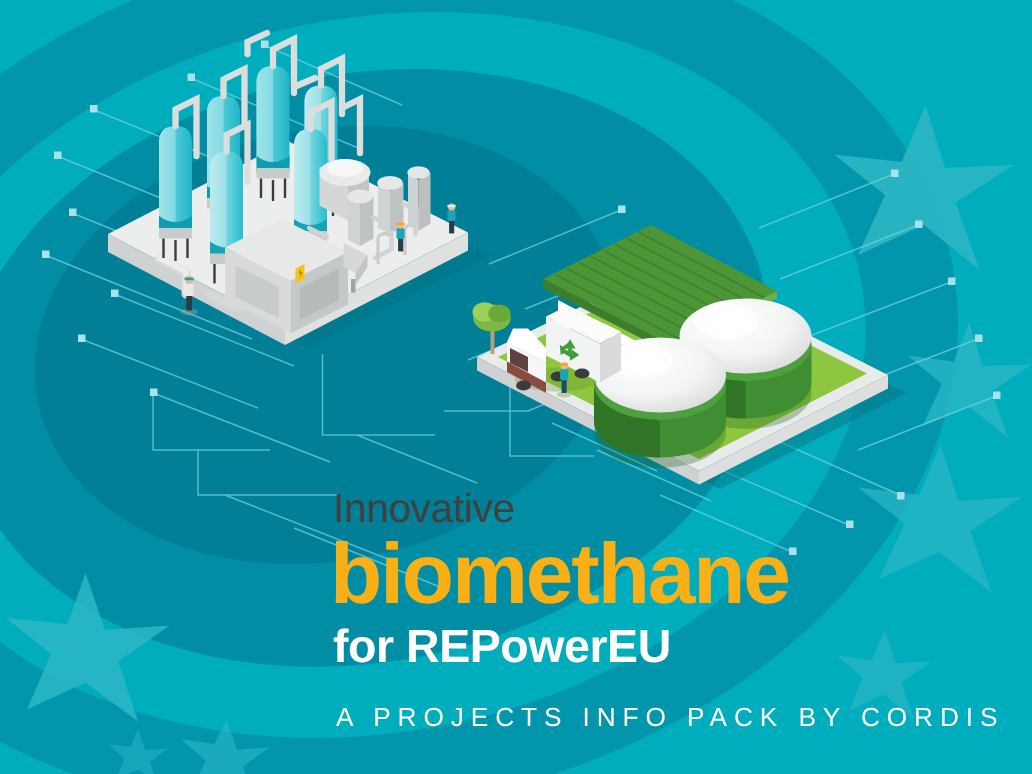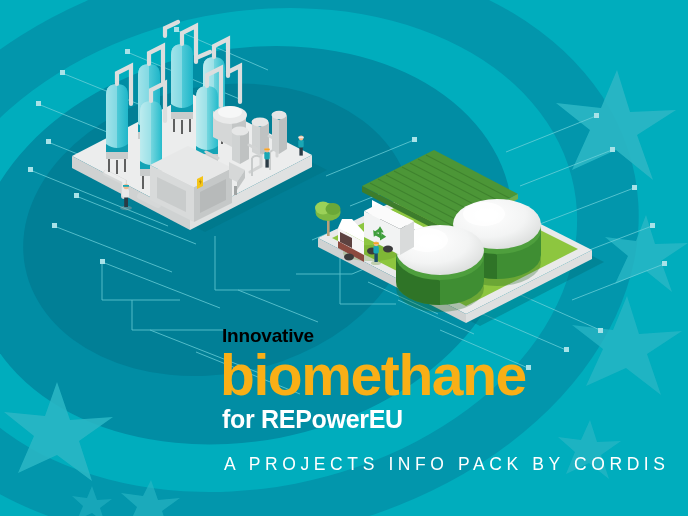--- a/index.html
+++ b/index.html
@@ -27,41 +27,41 @@
   
   .title-block {
     position: absolute;
     left: 222px;
     top: 326px;
     width: 440px;
     z-index: 40;
   }
   .t-line1 {
     font-family: "Liberation Sans", sans-serif;
-    font-size: 19px;
-    font-weight: bold;
-    color: #000000;
+    font-size: 27px;
+    font-weight: normal;
+    color: #404040;
     line-height: 1.0;
     letter-spacing: -0.2px;
     margin: 0;
     padding: 0;
   }
   .t-line2 {
     font-family: "Liberation Sans", sans-serif;
     font-size: 57px;
     font-weight: bold;
     color: #f9af16;
     line-height: 1.02;
     letter-spacing: -1.4px;
     margin: 1px 0 0 -2px;
     padding: 0;
   }
   .t-line3 {
     font-family: "Liberation Sans", sans-serif;
-    font-size: 25px;
+    font-size: 31px;
     font-weight: bold;
     color: #ffffff;
     line-height: 1.0;
     letter-spacing: -0.3px;
     margin: 3px 0 0 0;
     padding: 0;
   }
   .t-line4 {
     font-family: "Liberation Sans", sans-serif;
     font-size: 17.5px;

